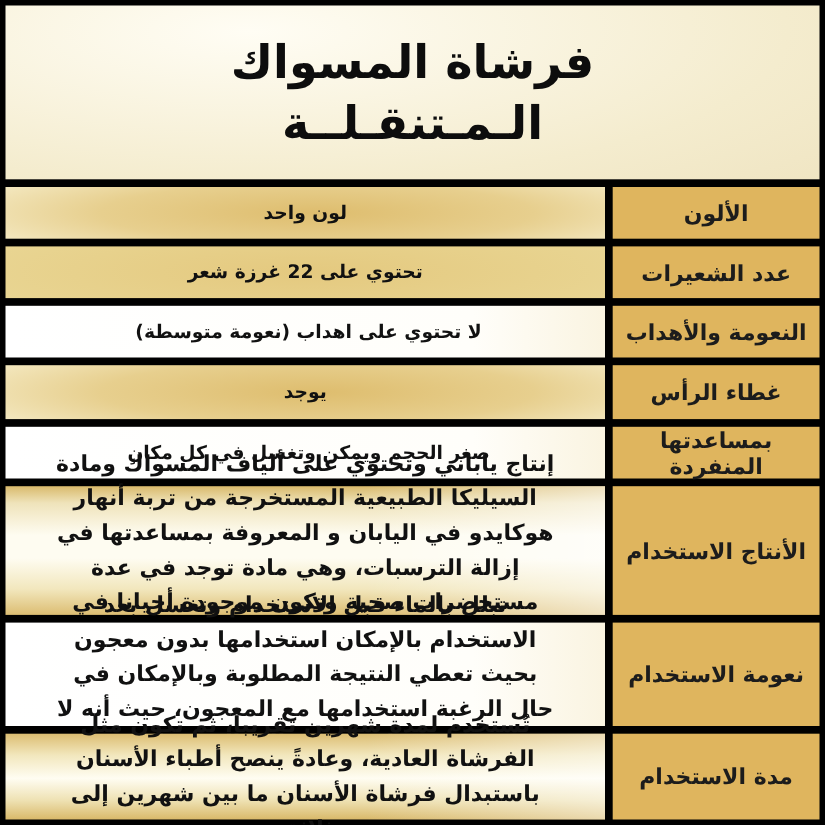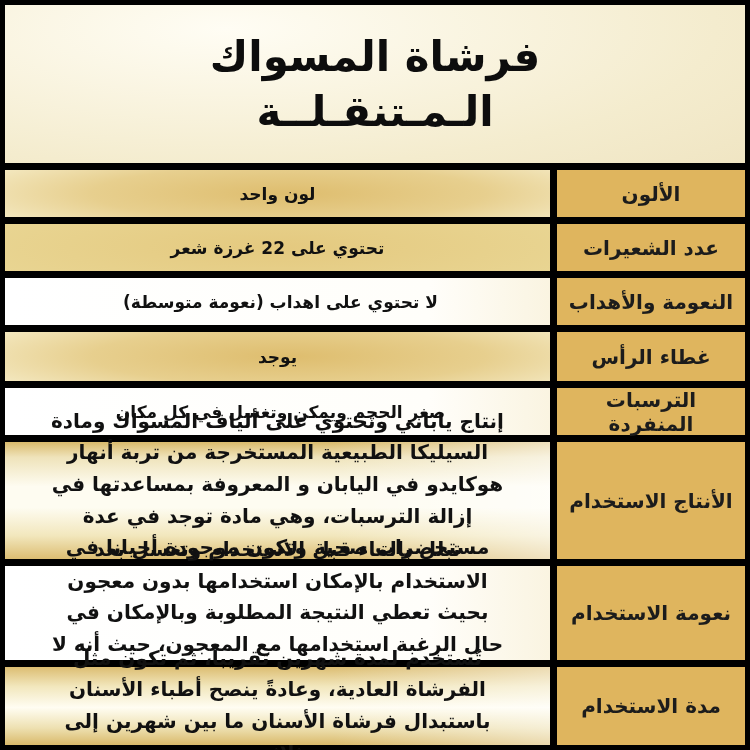--- a/index.html
+++ b/index.html
@@ -127,21 +127,21 @@
     <div class="cell label-cell">النعومة والأهداب</div>
     <div class="cell value-cell bg-white">لا تحتوي على اهداب (نعومة متوسطة)</div>
   </div>
 
   <div class="row h-r4">
     <div class="cell label-cell">غطاء الرأس</div>
     <div class="cell value-cell bg-sheen-mid">يوجد</div>
   </div>
 
   <div class="row h-r5">
-    <div class="cell label-cell">الترسبات المنفردة</div>
+    <div class="cell label-cell">بمساعدتها المنفردة</div>
     <div class="cell value-cell bg-white">صغر الحجم ويمكن وتغسل في كل مكان</div>
   </div>
 
   <div class="row h-r6">
     <div class="cell label-cell">الأنتاج الاستخدام</div>
     <div class="cell value-cell para bg-sheen-tall">إنتاج ياباني وتحتوي على ألياف المسواك ومادة السيليكا الطبيعية المستخرجة من تربة أنهار هوكايدو في اليابان و المعروفة بمساعدتها في إزالة الترسبات، وهي مادة توجد في عدة مستحضرات صحية وتكون موجودة أحيانا في معاجين الأسنان.</div>
   </div>
 
   <div class="row h-r7">
     <div class="cell label-cell">نعومة الاستخدام</div>

